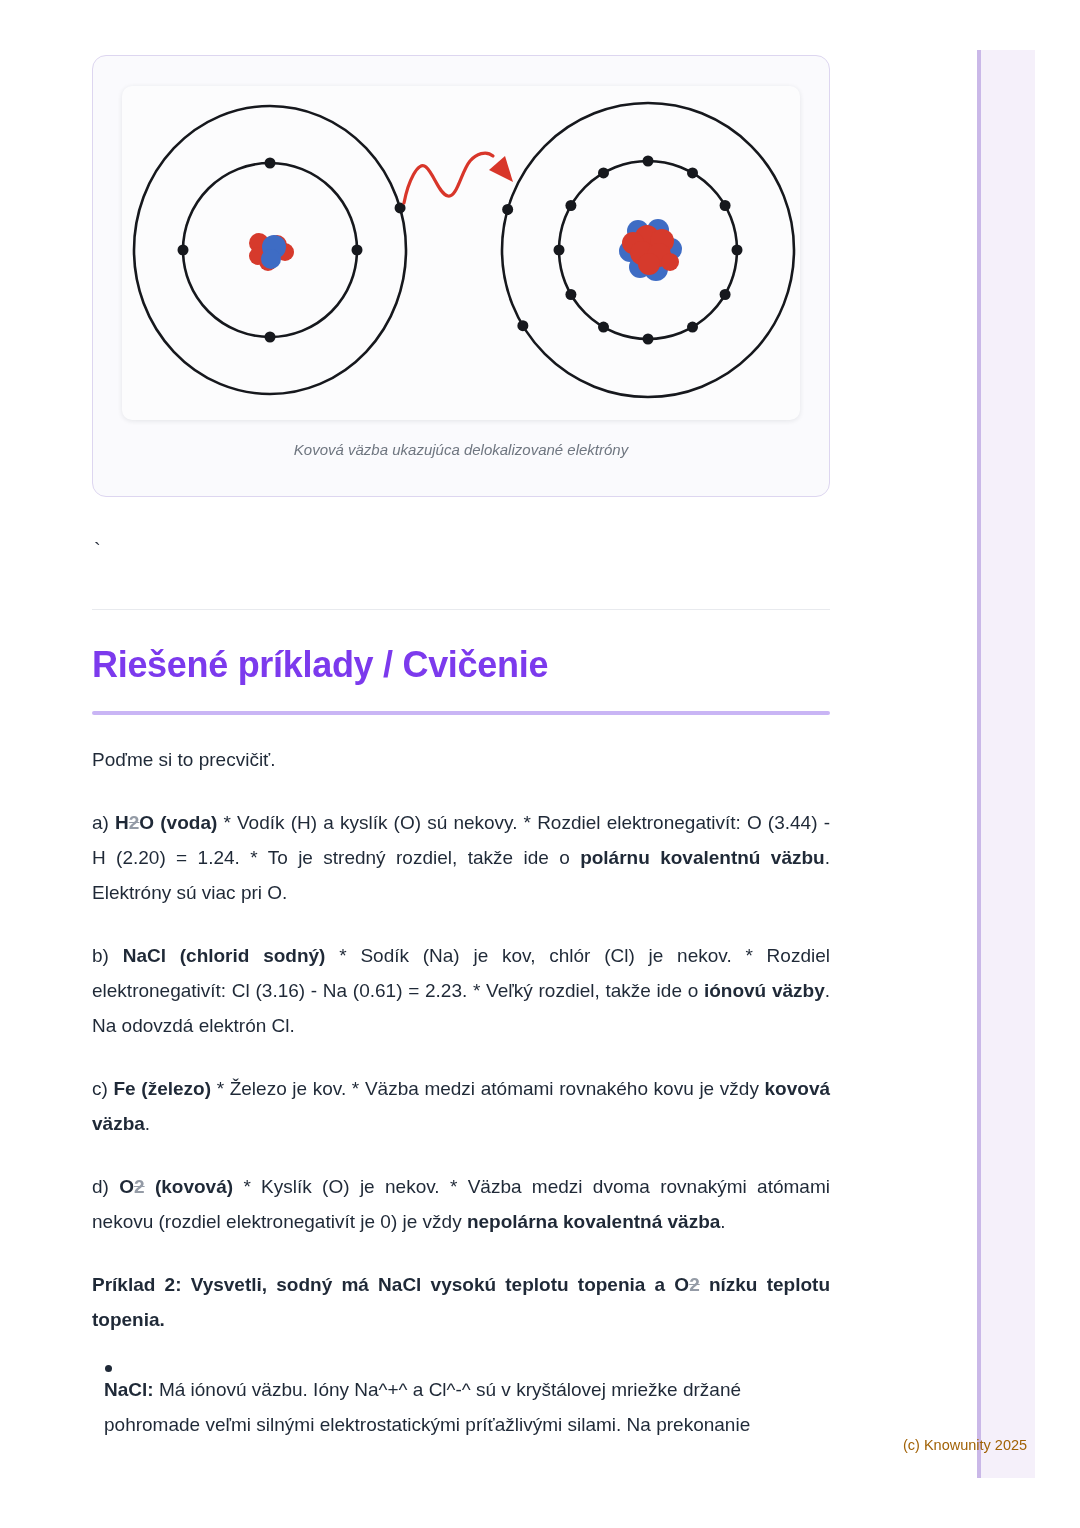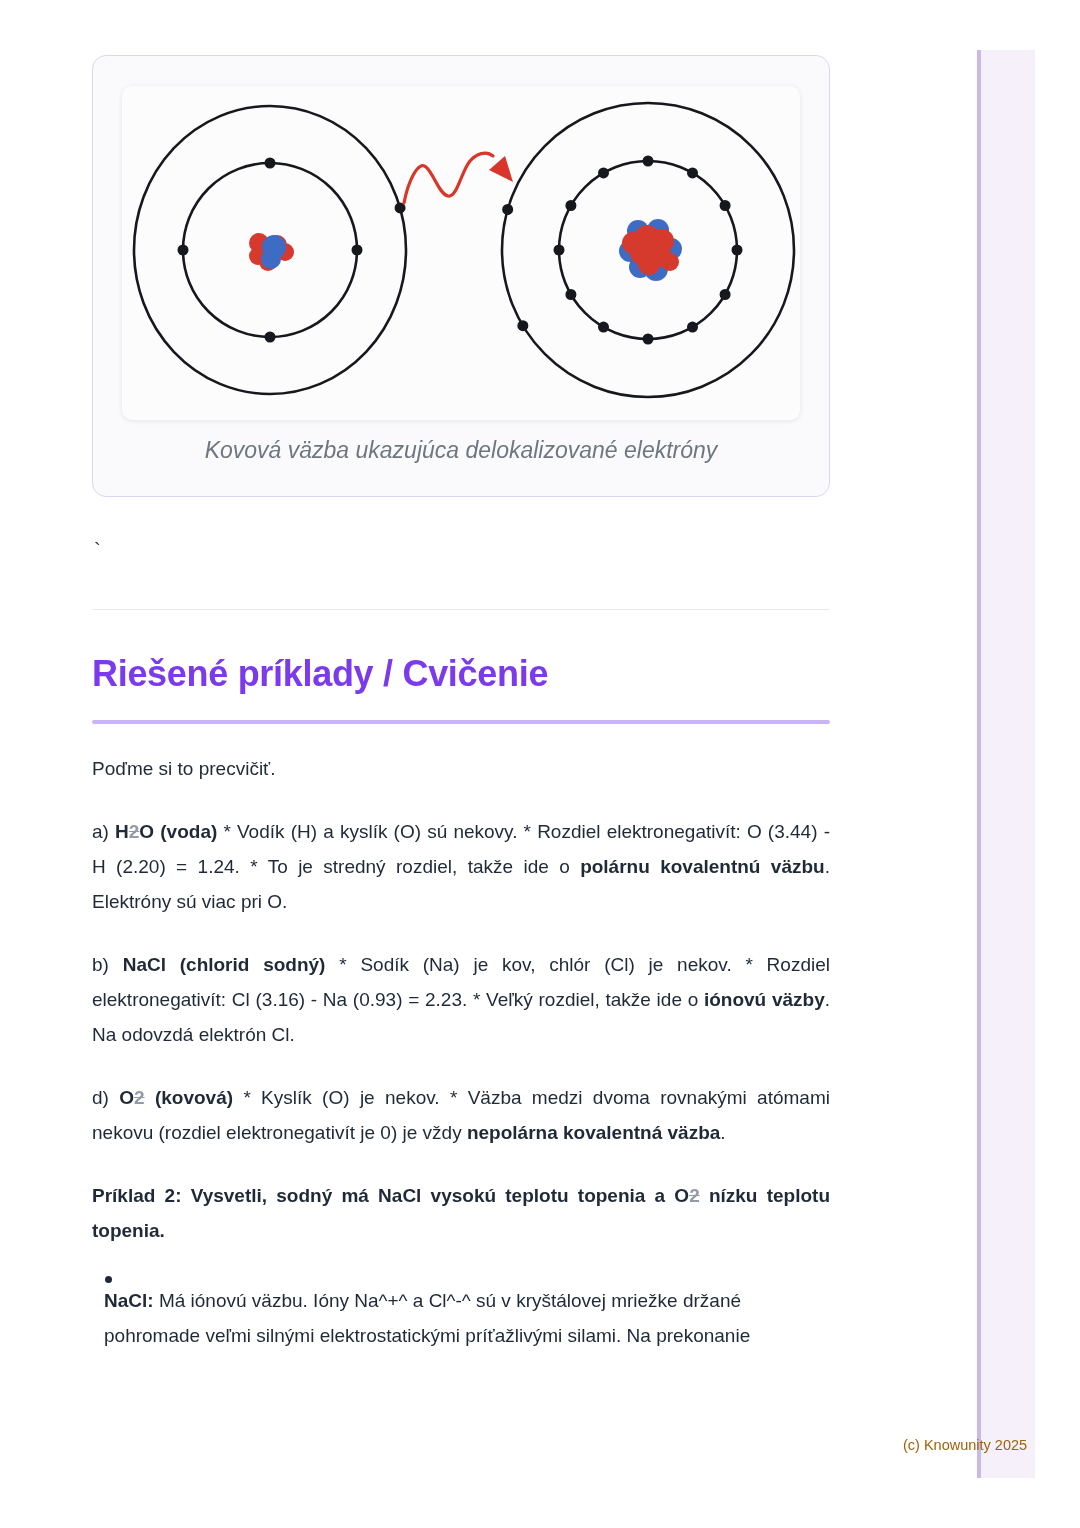--- a/index.html
+++ b/index.html
@@ -11,26 +11,26 @@
   .figure-card{
     box-sizing:border-box;border:1.5px solid #ddd6f0;background:#fafafd;
     border-radius:14px;padding:30px 29px 34px 29px;
   }
   .figure-panel{
     width:678px;height:334px;background:#fcfcfd;border-radius:10px;
     box-shadow:0 1px 5px rgba(30,35,50,.10);
   }
   .figure-caption{
     margin-top:18px;text-align:center;font-style:italic;
-    color:#6f7680;font-size:23px;line-height:24px;
+    color:#6f7680;font-size:15px;line-height:24px;
   }
   .stray{margin:42px 0 0 2px;font-size:20px;height:24px;color:#2c3340;}
   .divider{border:none;border-top:1px solid #e8eaee;margin:46px 0 0 0;}
   .section-heading{
-    margin:42px 0 0 0;font-size:36px;line-height:44px;font-weight:bold;
+    margin:33px 0 0 0;font-size:36px;line-height:44px;font-weight:bold;
     color:#7c3aed;letter-spacing:-0.3px;
   }
   .heading-rule{height:4px;background:#c9b5f5;border-radius:2px;margin-top:24px;}
   .paragraphs{margin-top:27px;}
   .para{font-size:19px;line-height:35px;margin:16px 0 28px 0;text-align:justify;}
   .para.intro{text-align:left;}
   .para.tight{margin-bottom:14px;}
   .seg-b{font-weight:bold;}
   .seg-strike{color:#949ba6;text-decoration:line-through;}
   .bullet-row{display:flex;padding-left:12px;margin:0;flex-direction:column;}
@@ -106,21 +106,22 @@
   <div class="stray">`</div>
 
   <hr class="divider">
 
   <h2 class="section-heading">Riešené príklady / Cvičenie</h2>
   <div class="heading-rule"></div>
 
   <div class="paragraphs" id="paragraphs">
       <p class="para intro"><span class="">Poďme si to precvičiť.</span></p>
       <p class="para "><span class="">a) </span><span class="seg-b ">H</span><span class="seg-b seg-strike">2</span><span class="seg-b ">O (voda)</span><span class=""> * Vodík (H) a kyslík (O) sú nekovy. * Rozdiel elektronegativít: O (3.44) - H (2.20) = 1.24. * To je stredný rozdiel, takže ide o </span><span class="seg-b ">polárnu kovalentnú väzbu</span><span class="">. Elektróny sú viac pri O.</span></p>
-      <p class="para "><span class="">b) </span><span class="seg-b ">NaCl (chlorid sodný)</span><span class=""> * Sodík (Na) je kov, chlór (Cl) je nekov. * Rozdiel elektronegativít: Cl (3.16) - Na (0.93) = 2.23. * Veľký rozdiel, takže ide o </span><span class="seg-b ">iónovú väzby</span><span class="">. Na odovzdá elektrón Cl.</span></p>
+      <p class="para "><span class="">b) </span><span class="seg-b ">NaCl (chlorid sodný)</span><span class=""> * Sodík (Na) je kov, chlór (Cl) je nekov. * Rozdiel elektronegativít: Cl (3.16) - Na (0.61) = 2.23. * Veľký rozdiel, takže ide o </span><span class="seg-b ">iónovú väzby</span><span class="">. Na odovzdá elektrón Cl.</span></p>
+      <p class="para "><span class="">c) </span><span class="seg-b ">Fe (železo)</span><span class=""> * Železo je kov. * Väzba medzi atómami rovnakého kovu je vždy </span><span class="seg-b ">kovová väzba</span><span class="">.</span></p>
       <p class="para "><span class="">d) </span><span class="seg-b ">O</span><span class="seg-b seg-strike">2</span><span class="seg-b "> (kovová)</span><span class=""> * Kyslík (O) je nekov. * Väzba medzi dvoma rovnakými atómami nekovu (rozdiel elektronegativít je 0) je vždy </span><span class="seg-b ">nepolárna kovalentná väzba</span><span class="">.</span></p>
       <p class="para tight"><span class="seg-b ">Príklad 2: Vysvetli, sodný má NaCl vysokú teplotu topenia a </span><span class="seg-b ">O</span><span class="seg-b seg-strike">2</span><span class="seg-b "> nízku teplotu topenia.</span></p>
       <div class="bullet-row">
         <span class="bullet-dot"></span>
         <div class="bullet-text"><span class="seg-b ">NaCl:</span><span class=""> Má iónovú väzbu. Ióny Na^+^ a Cl^-^ sú v kryštálovej mriežke držané pohromade veľmi silnými elektrostatickými príťažlivými silami. Na prekonanie</span></div>
       </div>
     </div>
 
 </div>
 

